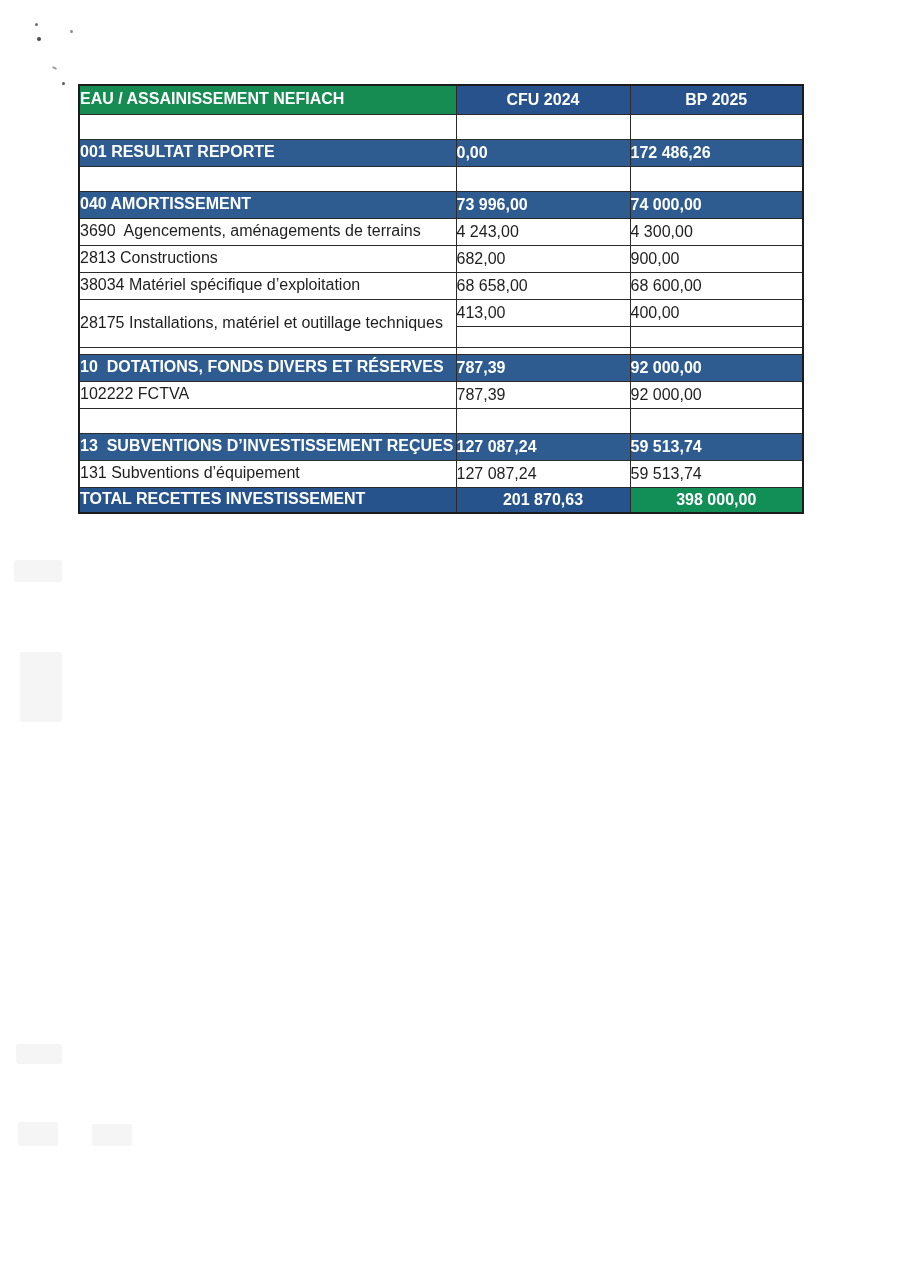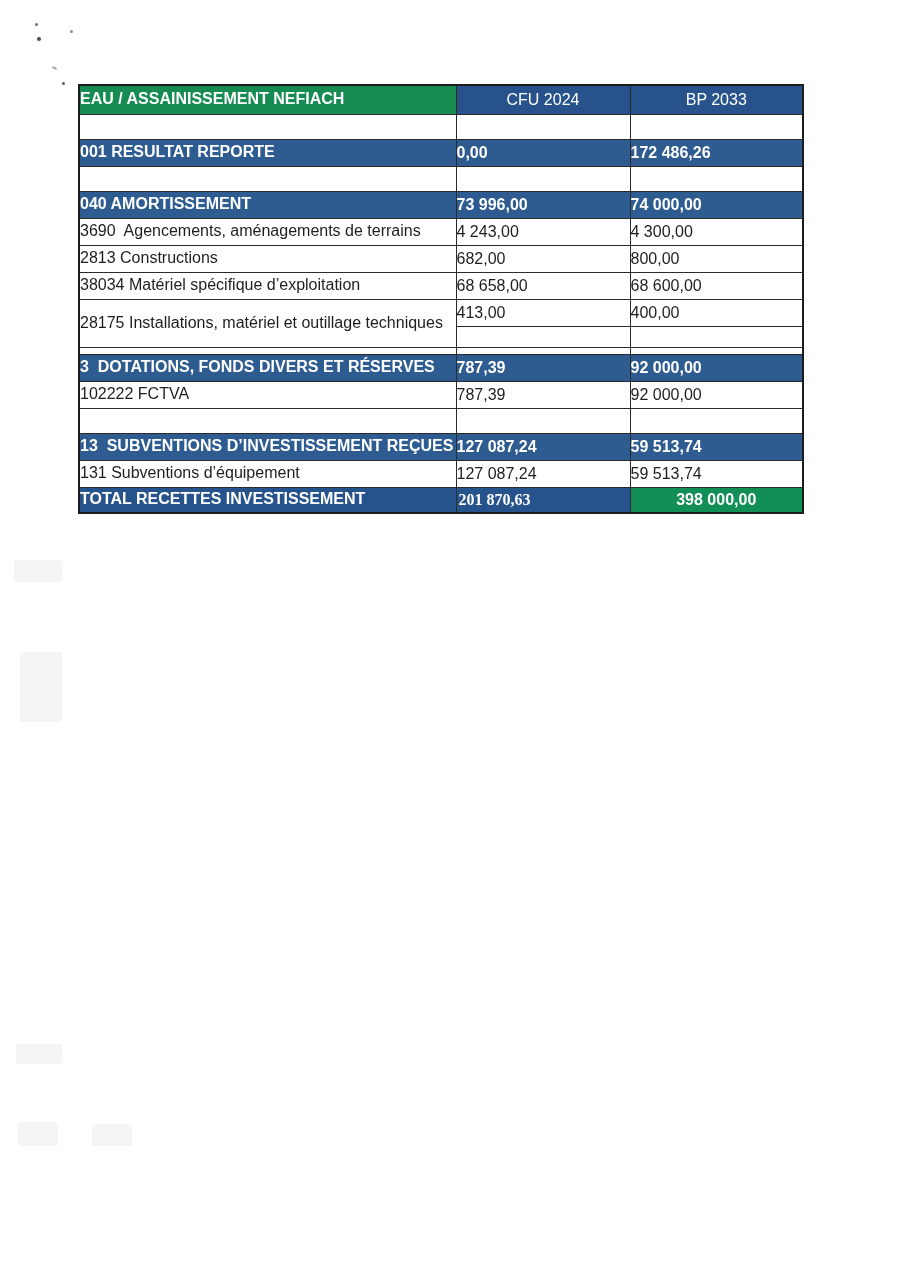--- a/index.html
+++ b/index.html
@@ -49,42 +49,42 @@
   .label{padding:1px 4px 1px 5px;text-align:left;white-space:pre-wrap;line-height:1.18;}
   .num{padding:1px 8px 1px 2px;white-space:nowrap;}
 
   tr.r-colheader{height:29px;}
   tr.r-colheader th.label{
     background:var(--header-green);color:var(--text-light);
     font-weight:bold;white-space:pre;
   }
   tr.r-colheader th.num{
     background:var(--header-blue);color:var(--text-light);
-    font-weight:normal;text-align:center;
+    font-weight:bold;text-align:center;
   }
 
   tr.r-empty{height:25px;}
   tr.r-gap{height:7px;}
   tr.r-gap td{border-top:1px solid var(--border-dark);border-bottom:1px solid var(--border-dark);}
 
   tr.r-section{height:27px;}
   tr.r-section td{
     background:var(--section-blue);color:var(--text-light);font-weight:bold;
   }
   tr.r-section td.label{white-space:pre;}
 
   tr.r-data{height:27px;}
   tr.r-span2{height:21px;}
 
   td.bp-light{background:var(--light-blue);}
 
   tr.r-total{height:26px;}
   tr.r-total td{color:var(--text-light);font-weight:bold;}
   tr.r-total td.label{background:var(--total-blue);}
-  tr.r-total td.cfu{background:var(--total-blue);text-align:left;padding:1px 2px;font-family:Liberation Serif, serif;}
+  tr.r-total td.cfu{background:var(--total-blue);text-align:center;padding:1px 2px;}
   tr.r-total td.bp{background:var(--total-green);text-align:center;padding:1px 16px;}
 </style>
 </head>
 <body>
 
 <div class="page">
   <span class="dot dot1"></span>
   <span class="dot dot2"></span>
   <span class="dot dot3"></span>
   <span class="dot dot4"></span>
@@ -98,21 +98,21 @@
   <table class="budget">
     <colgroup>
       <col style="width:377px">
       <col style="width:174px">
       <col style="width:173px">
     </colgroup>
     <tbody>
         <tr class="r-colheader">
           <th class="label">EAU / ASSAINISSEMENT NEFIACH</th>
           <th class="num">CFU 2024</th>
-          <th class="num">BP 2033</th>
+          <th class="num">BP 2025</th>
         </tr>
         <tr class="r-empty">
           <td class="label"></td>
           <td class="num"></td>
           <td class="num bp-light"></td>
         </tr>
         <tr class="r-section">
           <td class="label">001 RESULTAT REPORTE</td>
           <td class="num">0,00</td>
           <td class="num">172 486,26</td>
@@ -128,21 +128,21 @@
           <td class="num">74 000,00</td>
         </tr>
         <tr class="r-data">
           <td class="label">3690  Agencements, aménagements de terrains</td>
           <td class="num">4 243,00</td>
           <td class="num bp-light">4 300,00</td>
         </tr>
         <tr class="r-data">
           <td class="label">2813 Constructions</td>
           <td class="num">682,00</td>
-          <td class="num bp-light">800,00</td>
+          <td class="num bp-light">900,00</td>
         </tr>
         <tr class="r-data">
           <td class="label">38034 Matériel spécifique d’exploitation</td>
           <td class="num">68 658,00</td>
           <td class="num bp-light">68 600,00</td>
         </tr>
         <tr class="r-data">
           <td class="label" rowspan="2">28175 Installations, matériel et outillage techniques</td>
           <td class="num">413,00</td>
           <td class="num bp-light">400,00</td>
@@ -150,21 +150,21 @@
         <tr class="r-span2">
           <td class="num"></td>
           <td class="num bp-light"></td>
         </tr>
         <tr class="r-gap">
           <td class="label"></td>
           <td class="num"></td>
           <td class="num"></td>
         </tr>
         <tr class="r-section">
-          <td class="label">3  DOTATIONS, FONDS DIVERS ET RÉSERVES</td>
+          <td class="label">10  DOTATIONS, FONDS DIVERS ET RÉSERVES</td>
           <td class="num">787,39</td>
           <td class="num">92 000,00</td>
         </tr>
         <tr class="r-data">
           <td class="label">102222 FCTVA</td>
           <td class="num">787,39</td>
           <td class="num bp-light">92 000,00</td>
         </tr>
         <tr class="r-empty">
           <td class="label"></td>

